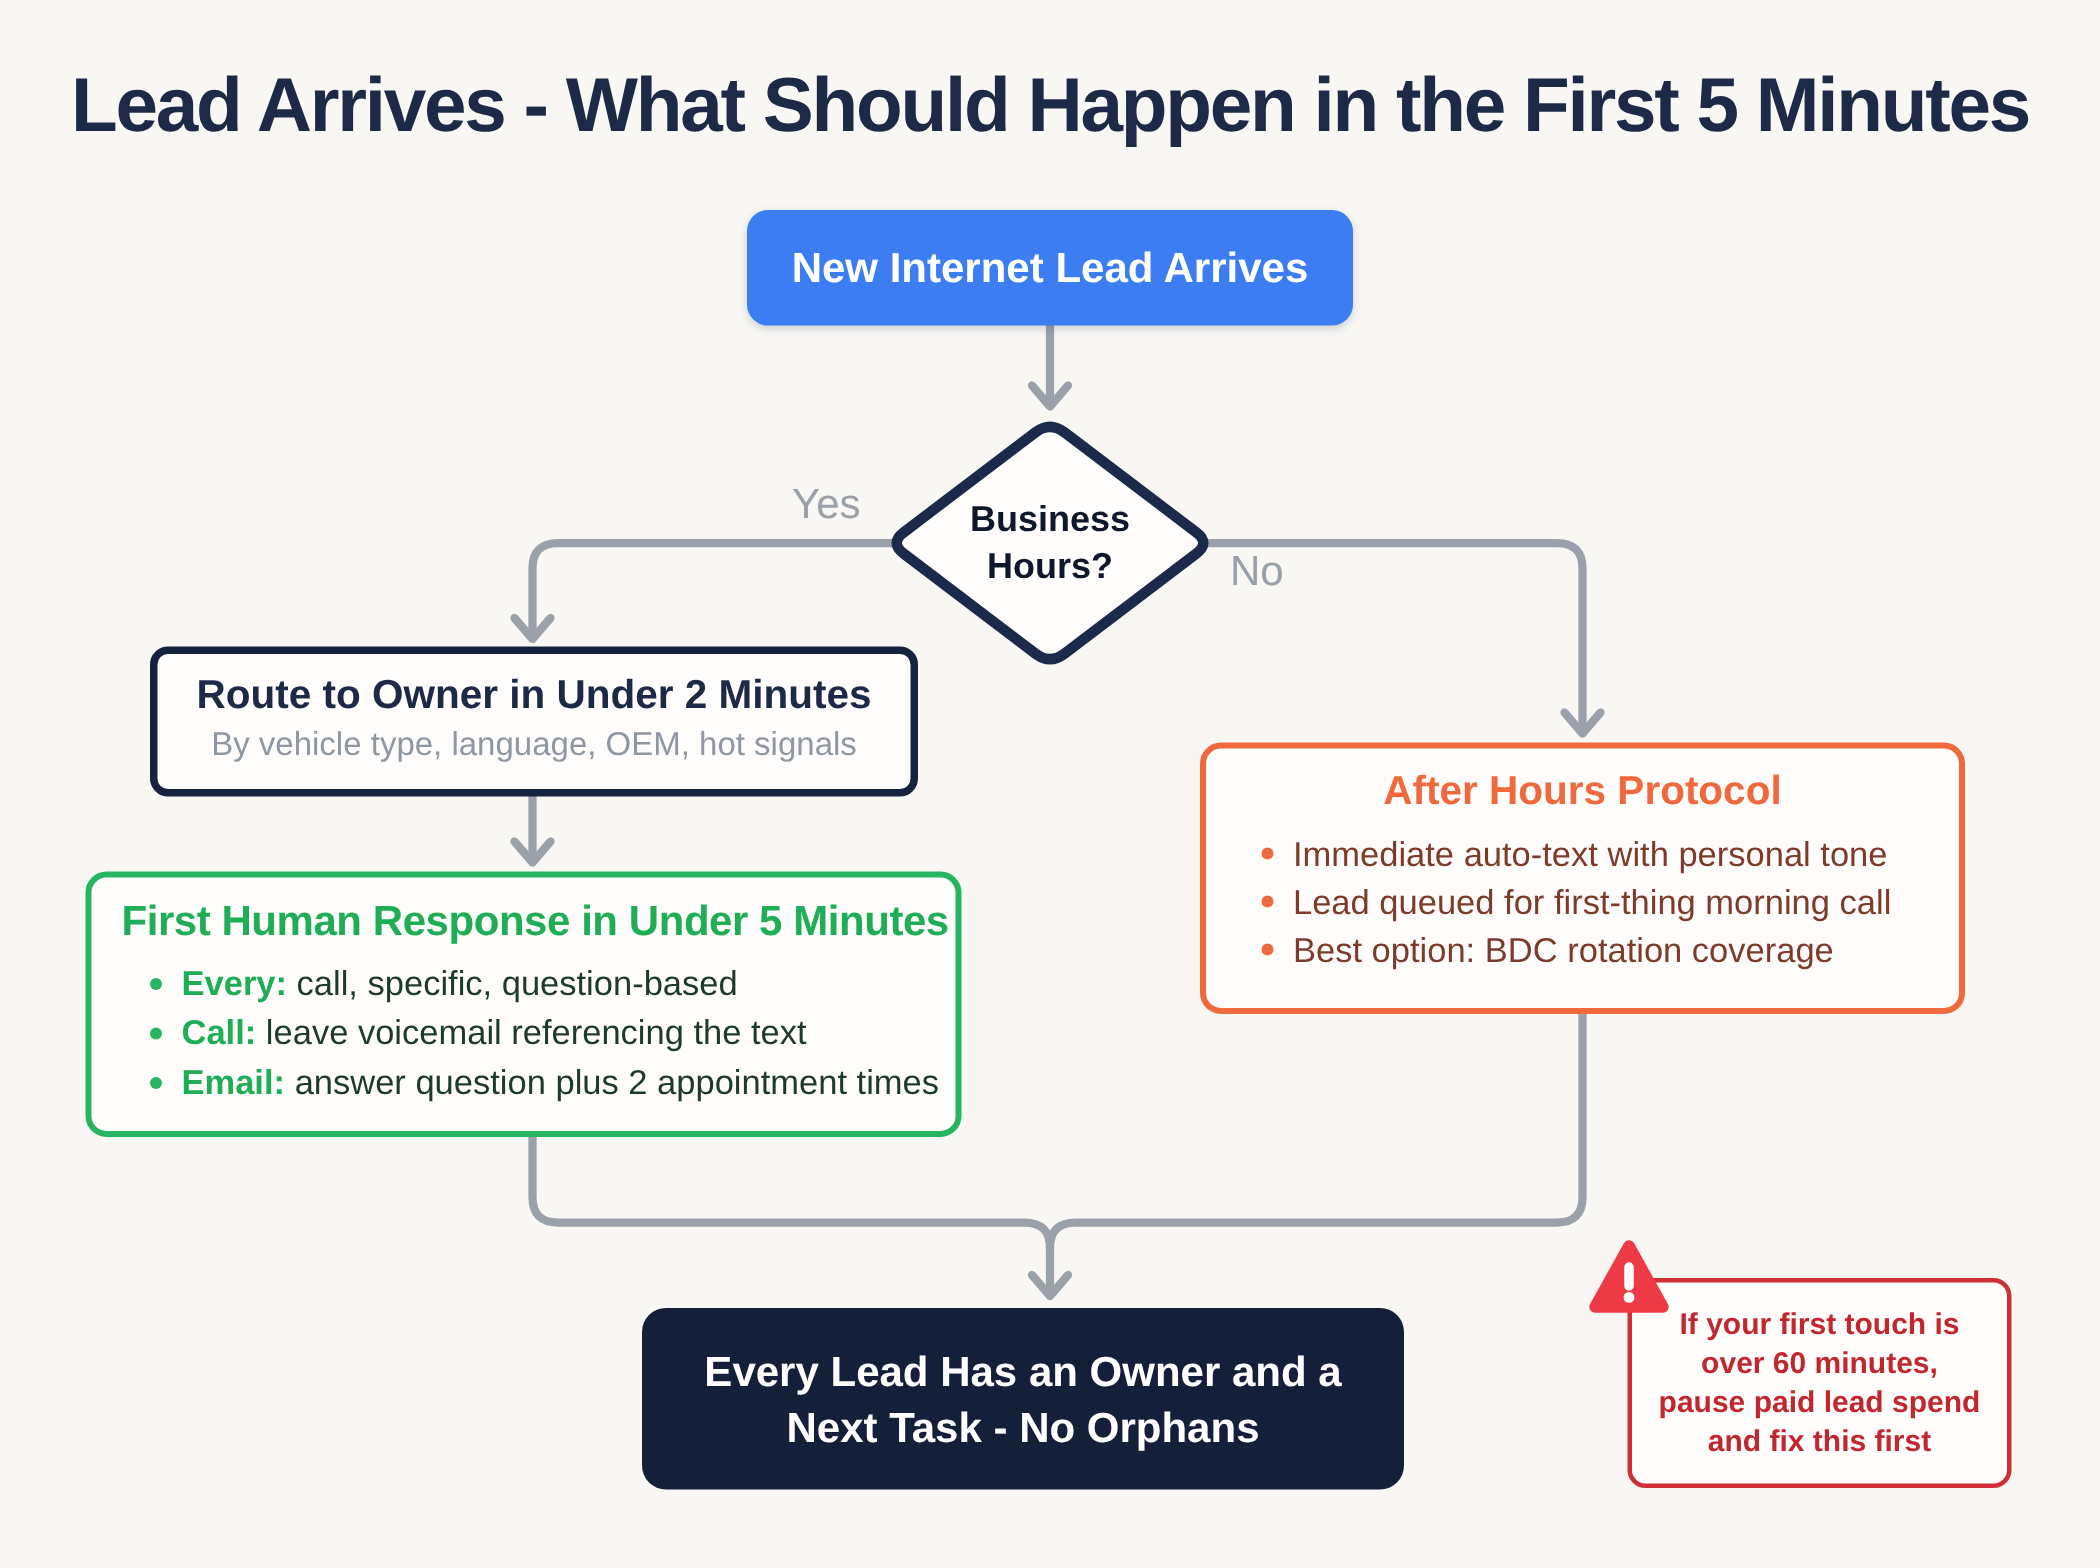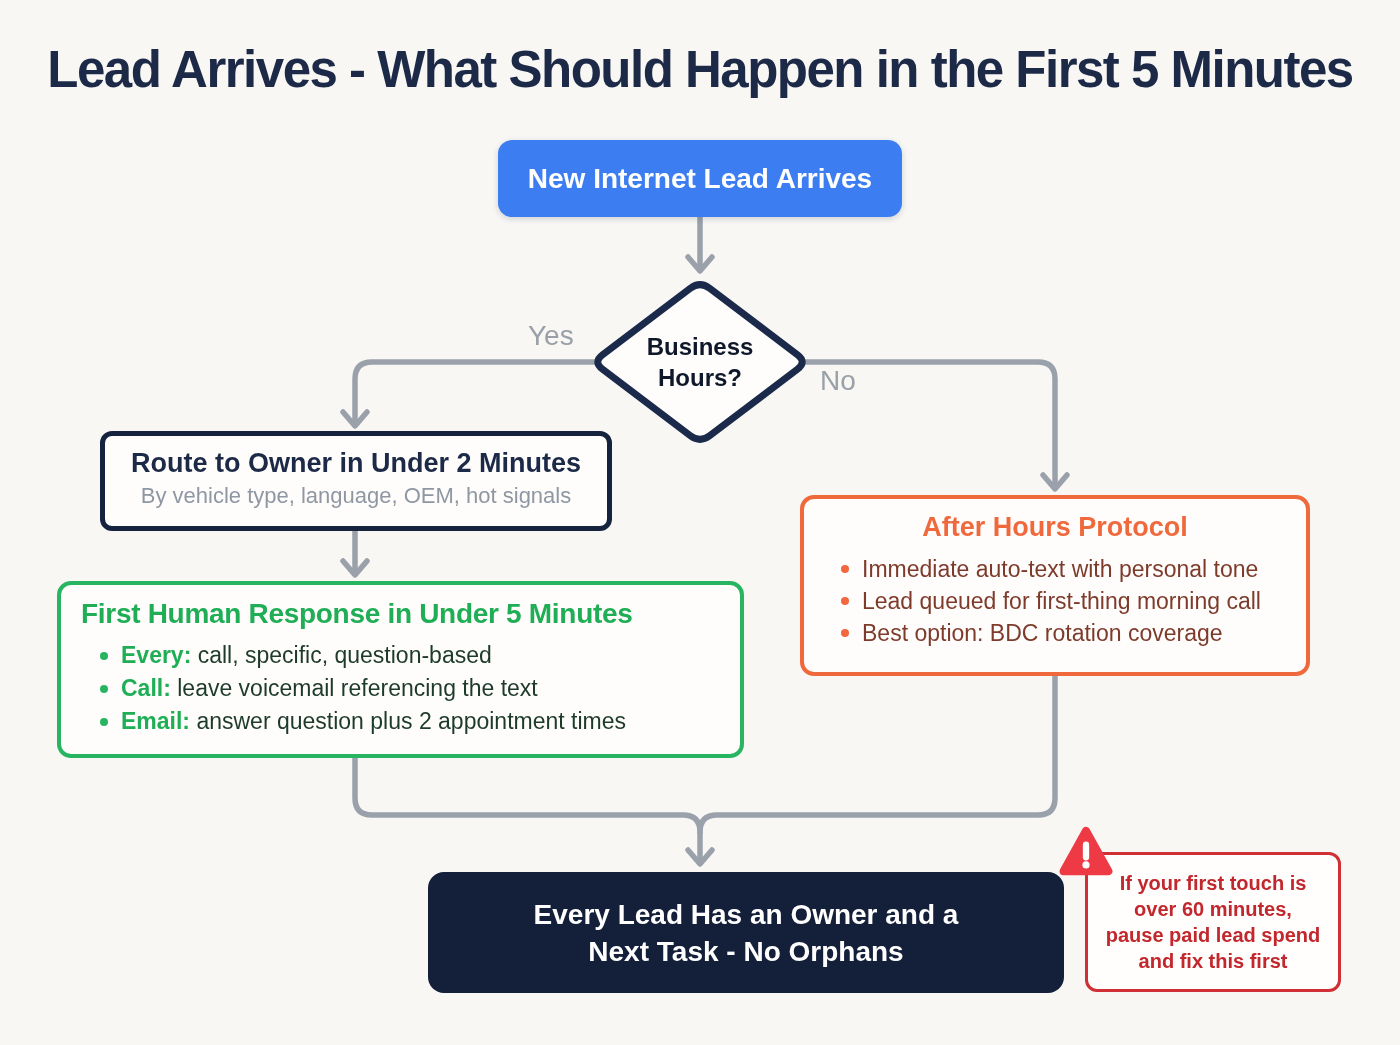--- a/index.html
+++ b/index.html
@@ -35,21 +35,21 @@
 
   .node-route {
     position:absolute; left:100px; top:431px; width:512px; height:100px;
     background:#fefdfb; border:5px solid #16233f; border-radius:12px;
     box-sizing:border-box; text-align:center;
   }
   .route-title { margin-top:12px; font-size:27px; font-weight:bold; color:#1c2947; }
   .route-sub   { margin-top:4px;  font-size:22px; color:#8f97a3; }
 
   .node-response {
-    position:absolute; left:57px; top:581px; width:687px; height:177px;
+    position:absolute; left:57px; top:581px; width:584px; height:177px;
     background:#fefdfb; border:4px solid #28b562; border-radius:14px;
     box-sizing:border-box; padding:13px 0 0 20px;
   }
   .response-title { font-size:28px; font-weight:bold; color:#1fae56; letter-spacing:-0.3px; }
   .response-bullets { margin:9px 0 0 18px; }
   .g-bullet {
     position:relative; padding-left:22px;
     font-size:23px; line-height:33px; color:#1e3a2b;
   }
   .g-bullet::before {
@@ -68,21 +68,21 @@
   .o-bullet {
     position:relative; padding-left:22px;
     font-size:23px; line-height:32px; color:#7e3b2b;
   }
   .o-bullet::before {
     content:""; position:absolute; left:1px; top:12px;
     width:8px; height:8px; border-radius:50%; background:#f0693d;
   }
 
   .node-outcome {
-    position:absolute; left:428px; top:872px; width:636px; height:121px;
+    position:absolute; left:428px; top:872px; width:508px; height:121px;
     background:#141f3a; border-radius:16px;
     display:flex; flex-direction:column; align-items:center; justify-content:center;
     color:#ffffff; font-size:28px; font-weight:bold; line-height:37px;
     text-align:center;
   }
 
   .warning-box {
     position:absolute; left:1085px; top:852px; width:256px; height:140px;
     background:#fffefc; border:3px solid #d02f35; border-radius:12px;
     box-sizing:border-box;

